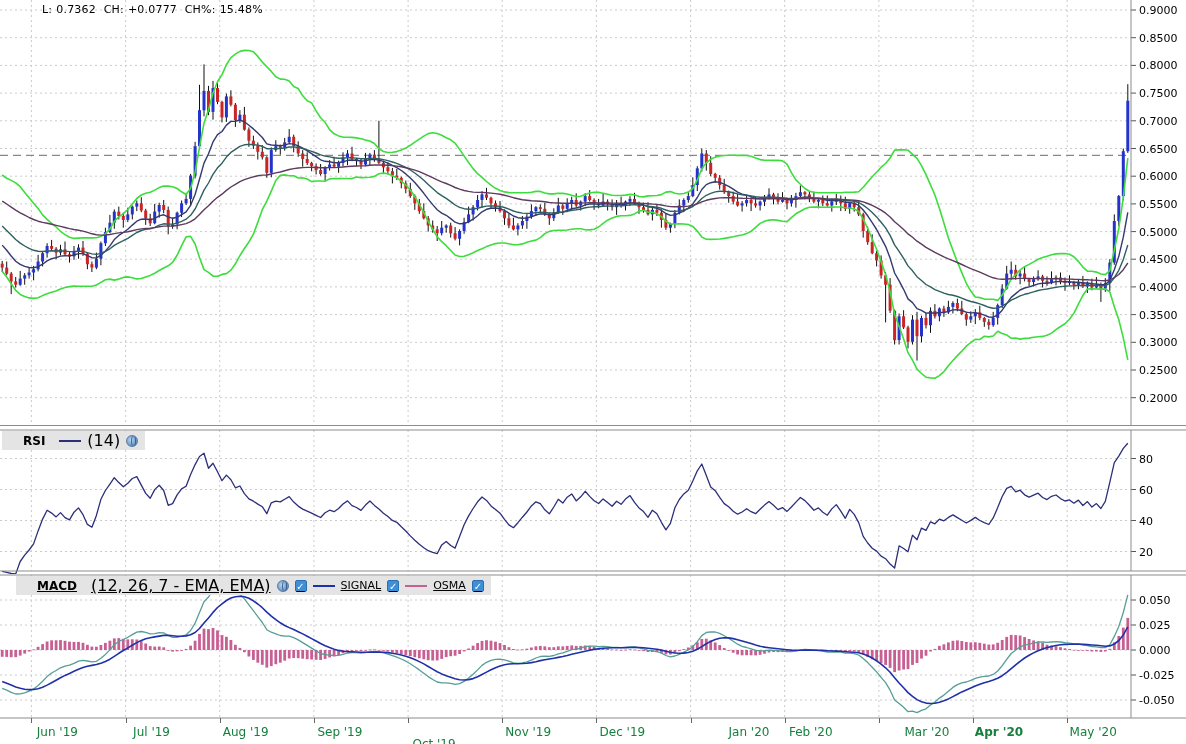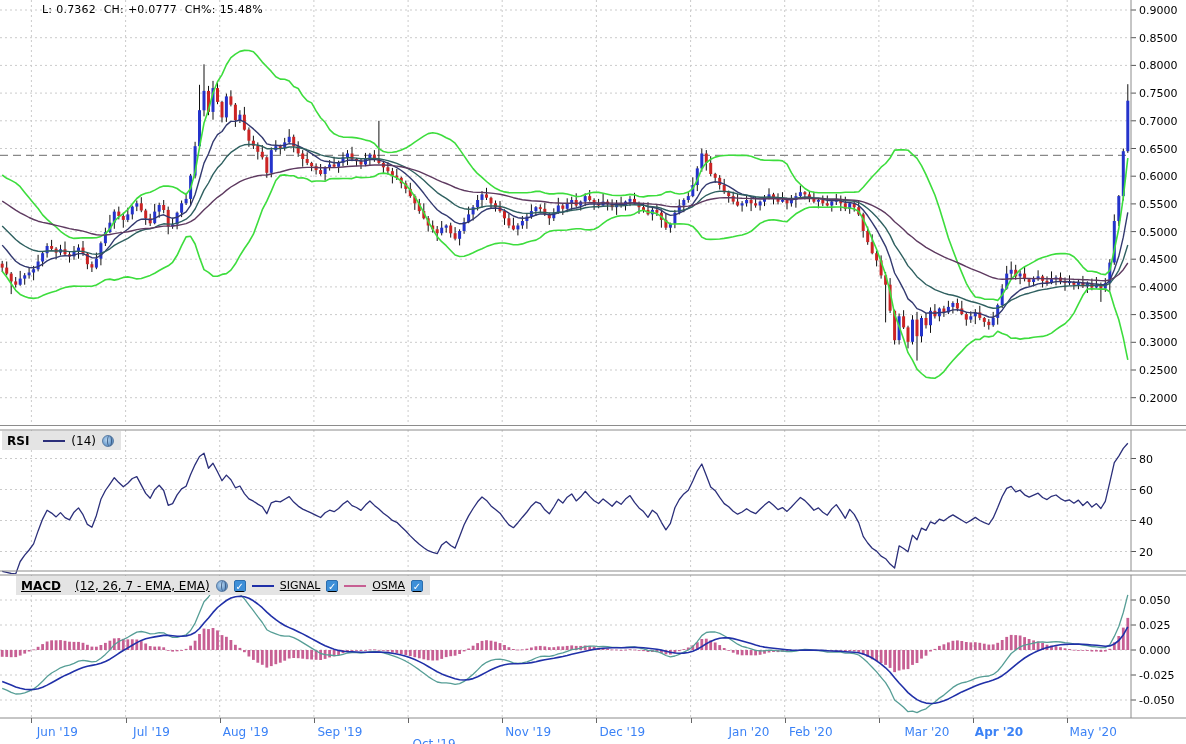--- a/index.html
+++ b/index.html
@@ -6,38 +6,38 @@
   body{width:1186px;height:744px;position:relative;overflow:hidden;
        font-family:"DejaVu Sans","Liberation Sans",sans-serif;color:#000;}
   .panel-svg{position:absolute;left:0;}
   #main-svg{top:0;}
   #rsi-svg{top:429px;}
   #macd-svg{top:574px;}
   #price-label{position:absolute;left:42px;top:3px;font-size:11px;letter-spacing:.2px;
                white-space:nowrap;z-index:5;}
   #price-label span{margin-right:4px;}
   .panel-header{position:absolute;z-index:6;display:flex;align-items:center;gap:6px;
-                background:#e4e4e4;padding:2px 7px 2px 5px;font-size:11px;height:15px;}
+                background:#e4e4e4;padding:2px 7px 2px 21px;font-size:11px;height:15px;}
   #rsi-header{left:2px;top:431px;}
   #macd-header{left:16px;top:576px;text-decoration:underline;}
   .panel-title{font-weight:bold;font-size:12px;margin-right:8px;}
-  .param{font-size:12px;}
+  .param{font-size:16px;}
   .line-sample{display:inline-block;width:22px;height:0;border-top:2px solid #000;}
   .globe{display:inline-block;width:12px;height:12px;border-radius:50%;
          background:radial-gradient(circle at 4px 4px,#bcd8f0,#6f9fd0 60%,#4a6f9e);
          border:1px solid #5a7ca3;box-sizing:border-box;position:relative;}
   .globe:after{content:"";position:absolute;left:4px;top:0;width:3px;height:10px;
          border-left:1px solid rgba(40,70,110,.75);border-right:1px solid rgba(40,70,110,.75);
          border-radius:50%;}
   .checkbox{display:inline-block;width:12px;height:12px;background:#3d8fd8;border:1px solid #2c6eae;
             border-radius:2px;color:#fff;font-size:10px;line-height:12px;text-align:center;
             box-sizing:border-box;}
   #x-axis{position:absolute;left:0;top:718px;width:1186px;height:26px;}
   .x-tick{position:absolute;top:0;width:1px;height:5px;background:#666;}
-  .x-label{position:absolute;top:7px;width:70px;text-align:center;font-size:12px;color:#3b82f6;}
+  .x-label{position:absolute;top:7px;width:70px;text-align:center;font-size:12px;color:#15803d;}
   .y-label{font-size:11px;fill:#000;}
 </style>
 </head>
 <body>
 
 <div id="price-label">
   <span>L:</span><span>0.7362</span>
   <span>CH:</span><span>+0.0777</span>
   <span>CH%:</span><span>15.48%</span>
 </div>

